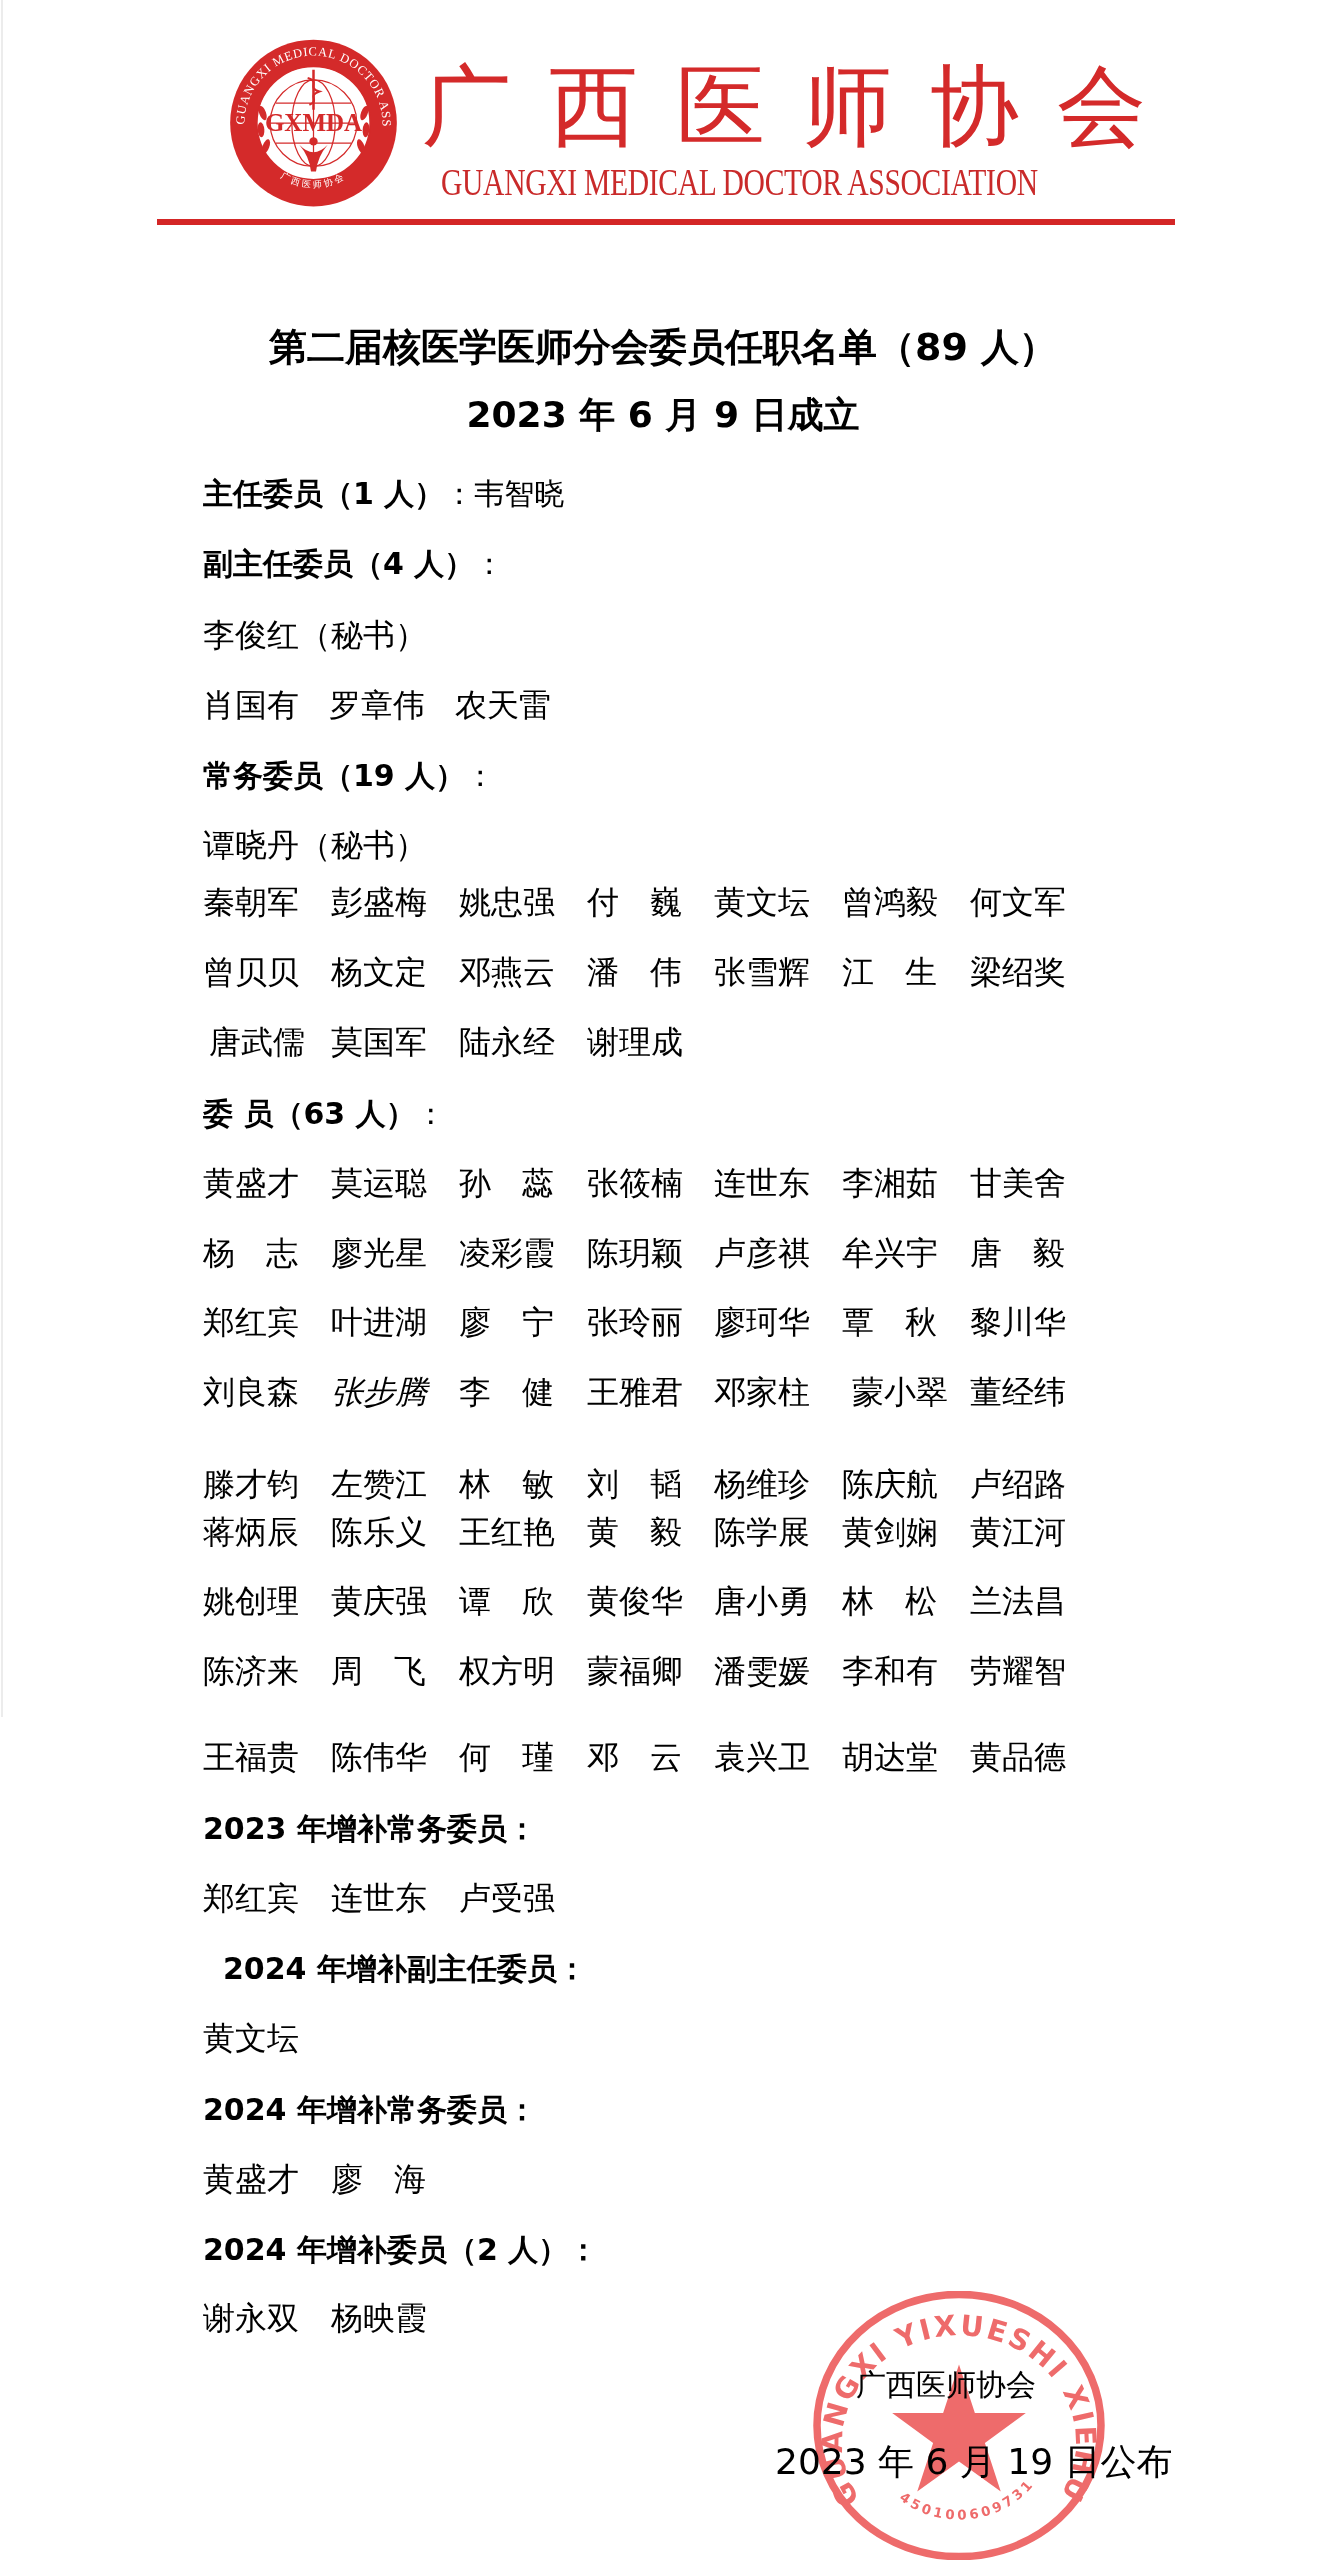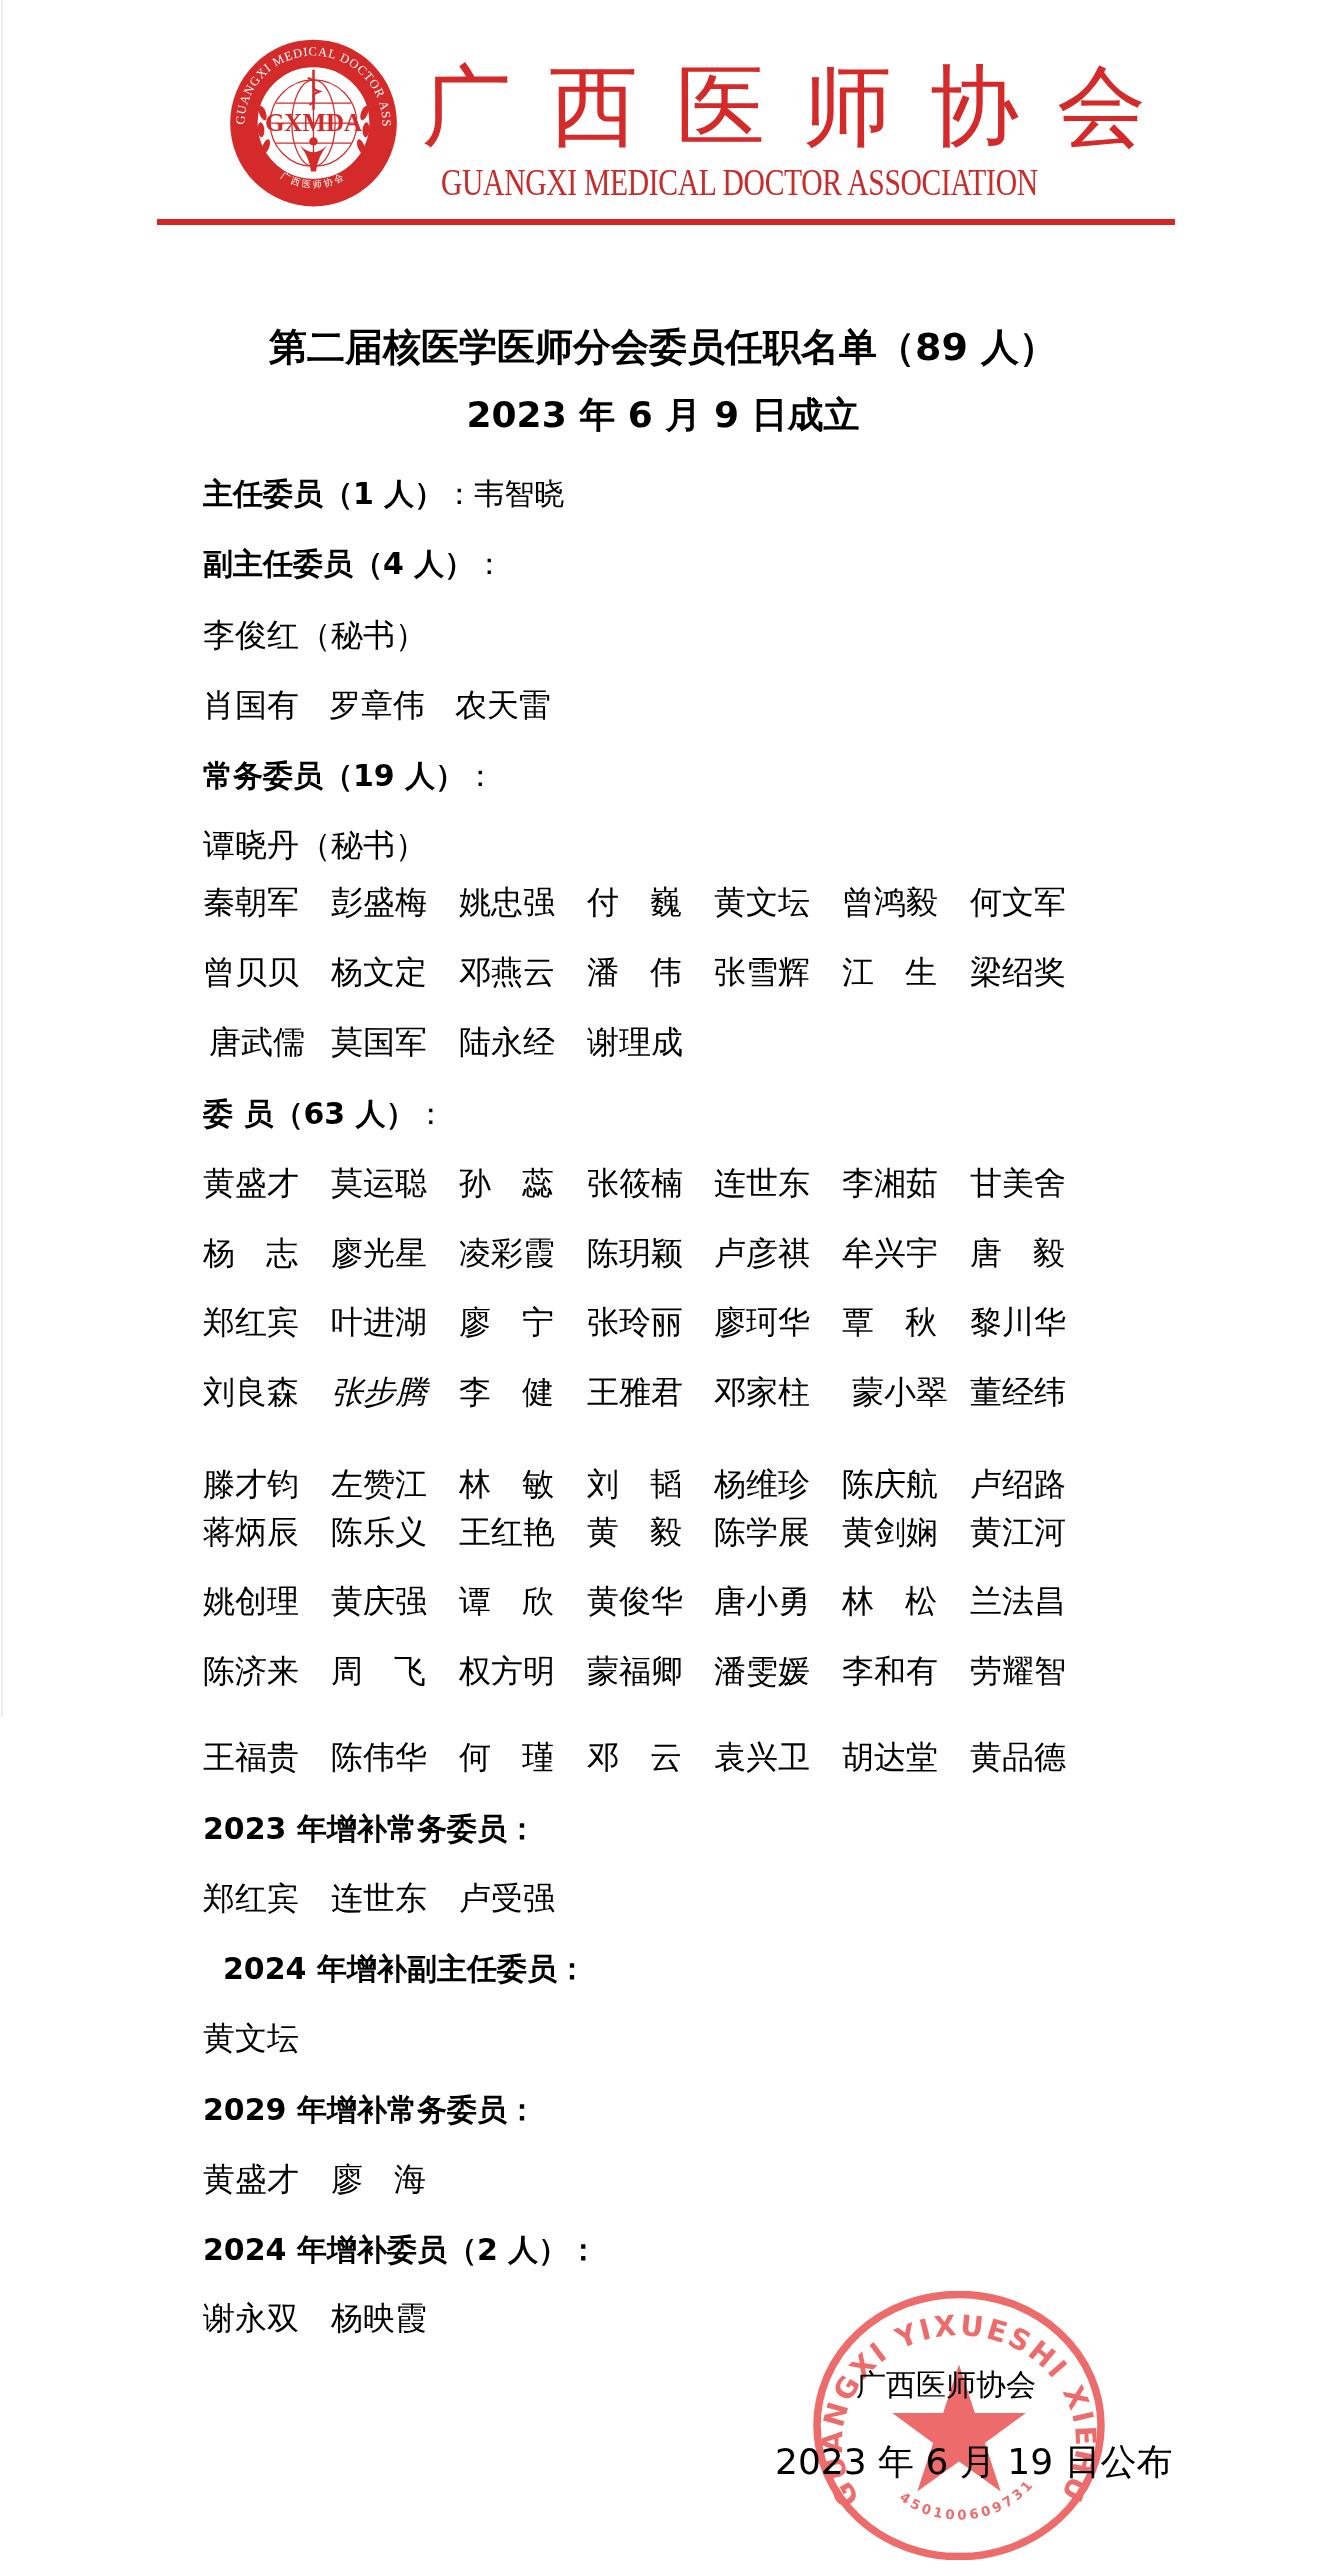--- a/index.html
+++ b/index.html
@@ -272,21 +272,21 @@
     <div class="line heading" style="top: 1810px;"><span>2023 年增补常务委员：</span><span class="after"></span></div>
     <div class="line" style="top: 1880px; left: 0px; width: 1326px;">
       <span class="name" style="left: 203px; width: 95px;">郑红宾</span>
       <span class="name" style="left: 331px; width: 95px;">连世东</span>
       <span class="name" style="left: 459px; width: 95px;">卢受强</span>
     </div>
     <div class="line heading" style="top: 1950px; margin-left: 20px;"><span>2024 年增补副主任委员：</span><span class="after"></span></div>
     <div class="line" style="top: 2020px; left: 0px; width: 1326px;">
       <span class="name" style="left: 203px; width: 95px;">黄文坛</span>
     </div>
-    <div class="line heading" style="top: 2091px;"><span>2029 年增补常务委员：</span><span class="after"></span></div>
+    <div class="line heading" style="top: 2091px;"><span>2024 年增补常务委员：</span><span class="after"></span></div>
     <div class="line" style="top: 2161px; left: 0px; width: 1326px;">
       <span class="name" style="left: 203px; width: 95px;">黄盛才</span>
       <span class="name" style="left: 331px; width: 95px; display: flex; justify-content: space-between;">
         <span>廖</span>
         <span>海</span>
       </span>
     </div>
     <div class="line heading" style="top: 2231px;"><span>2024 年增补委员（2 人）：</span><span class="after"></span></div>
     <div class="line" style="top: 2300px; left: 0px; width: 1326px;">
       <span class="name" style="left: 203px; width: 95px;">谢永双</span>

